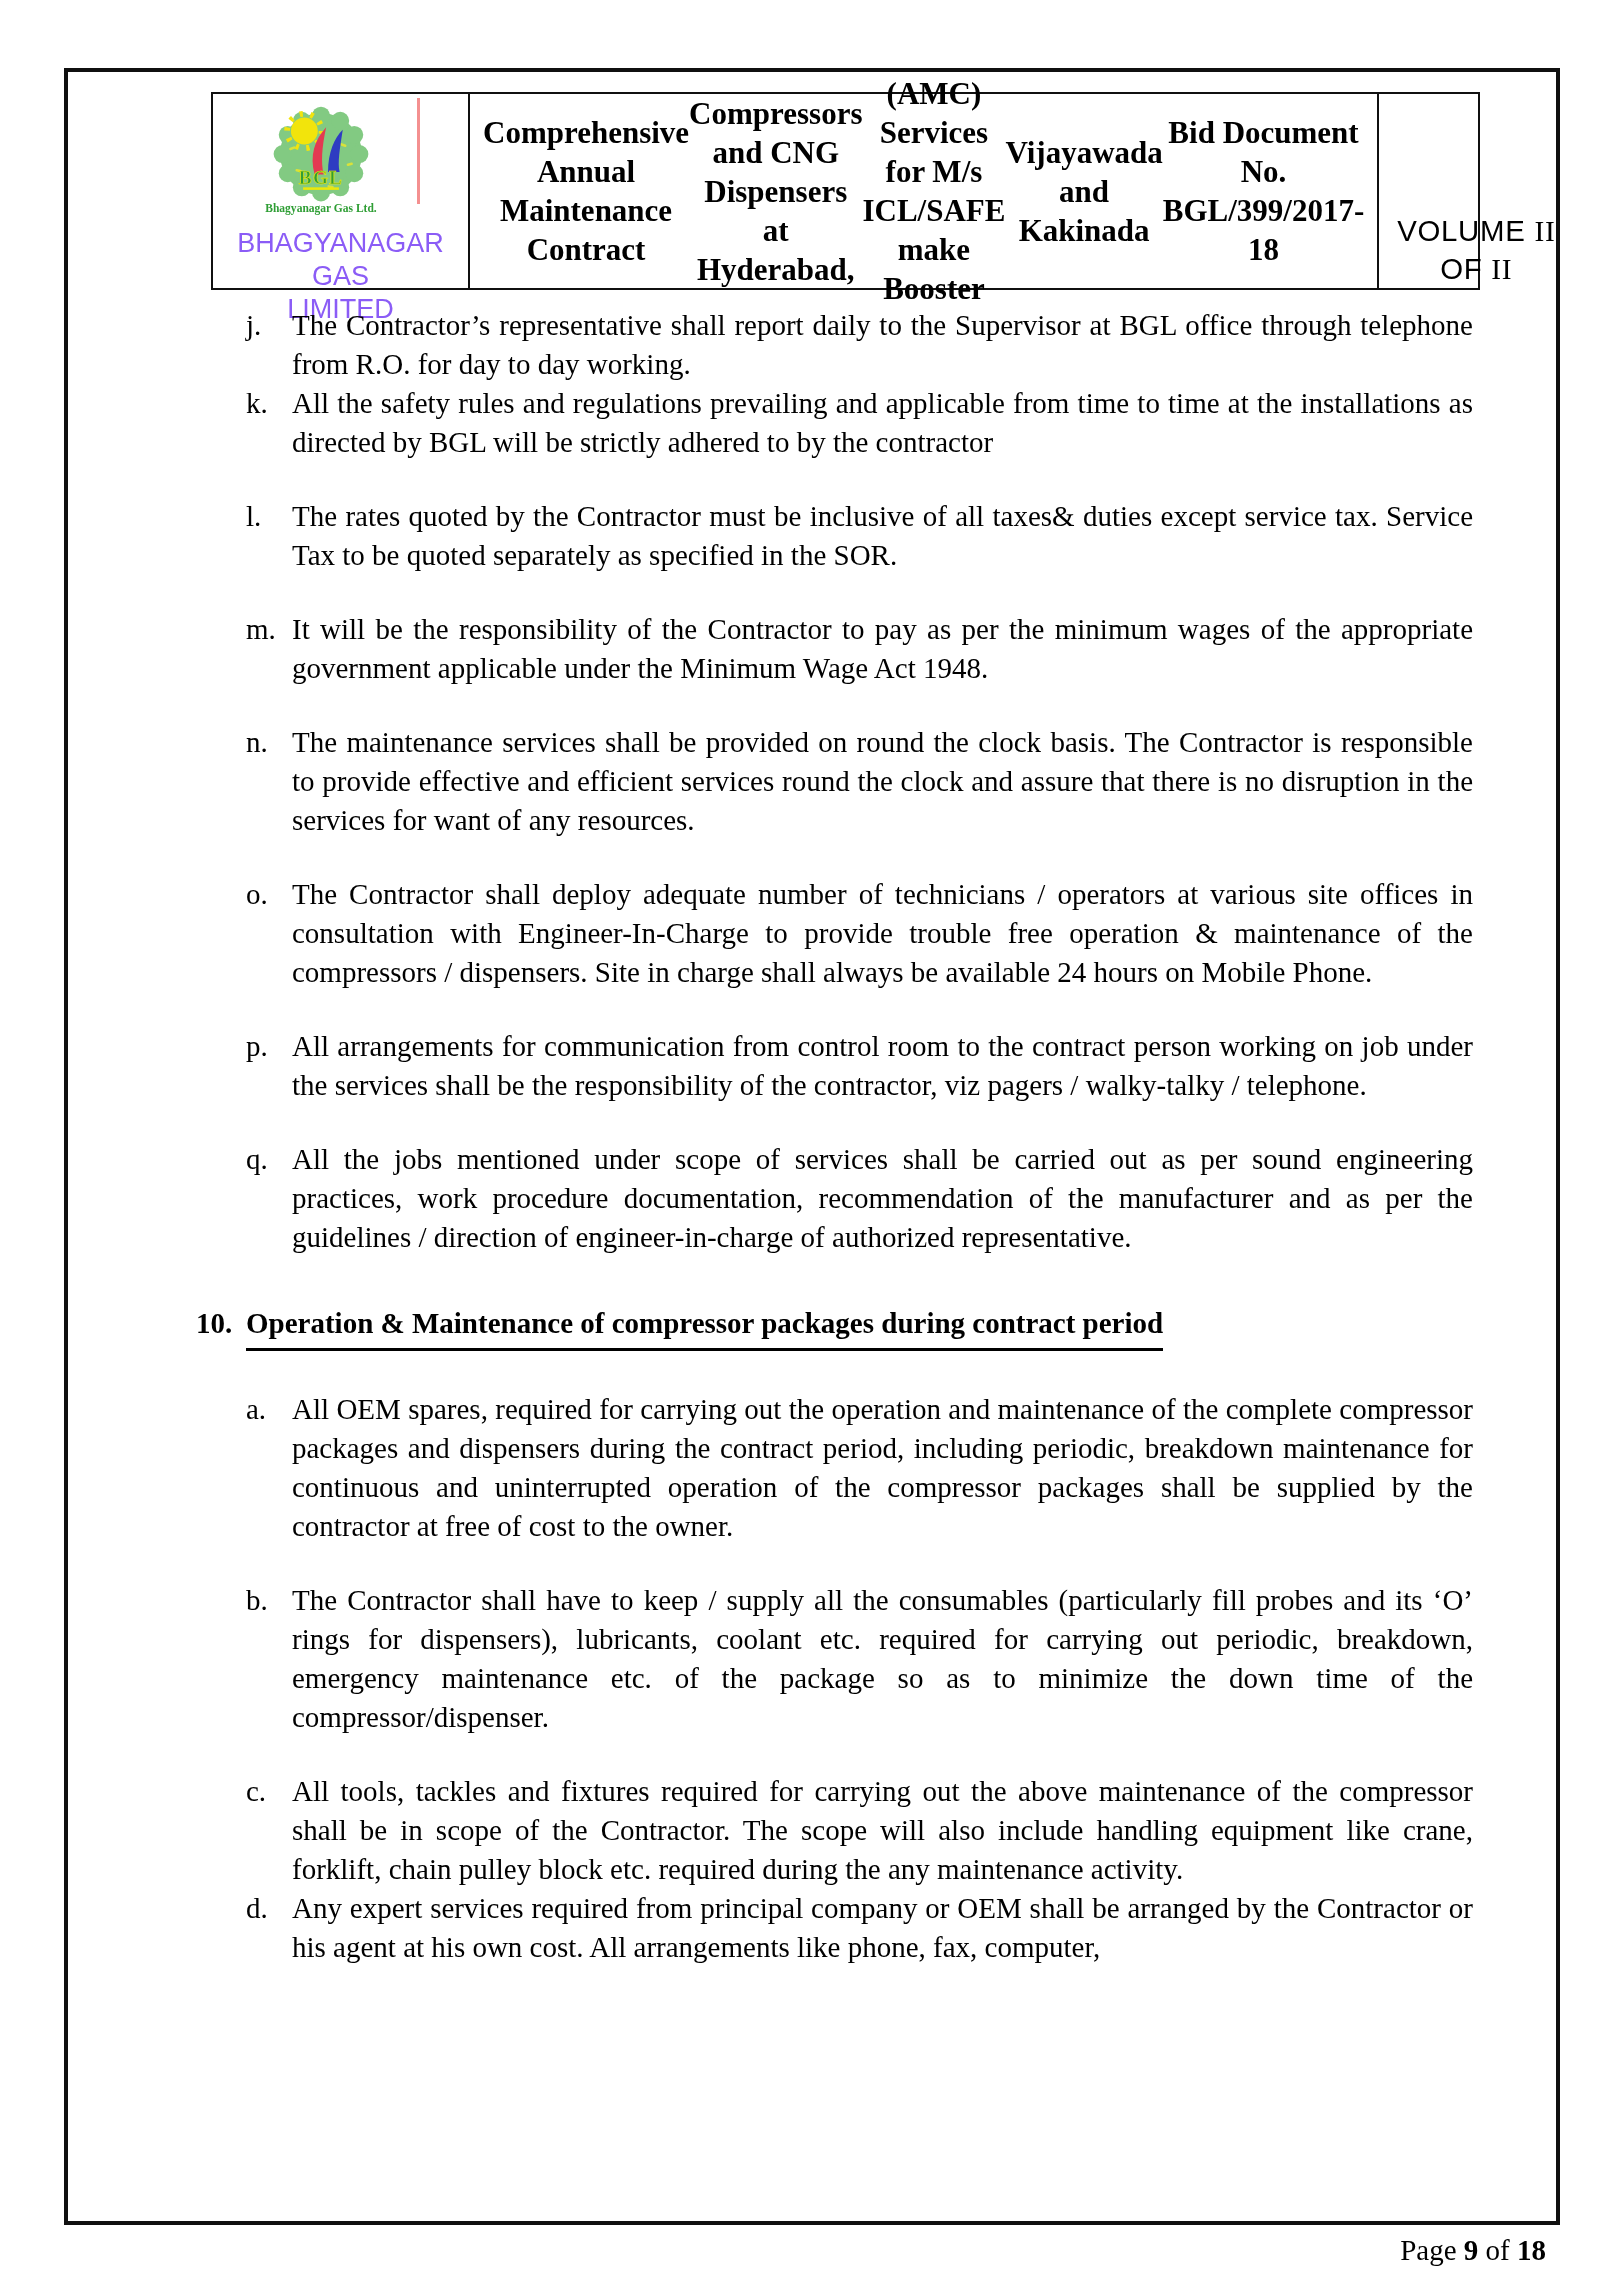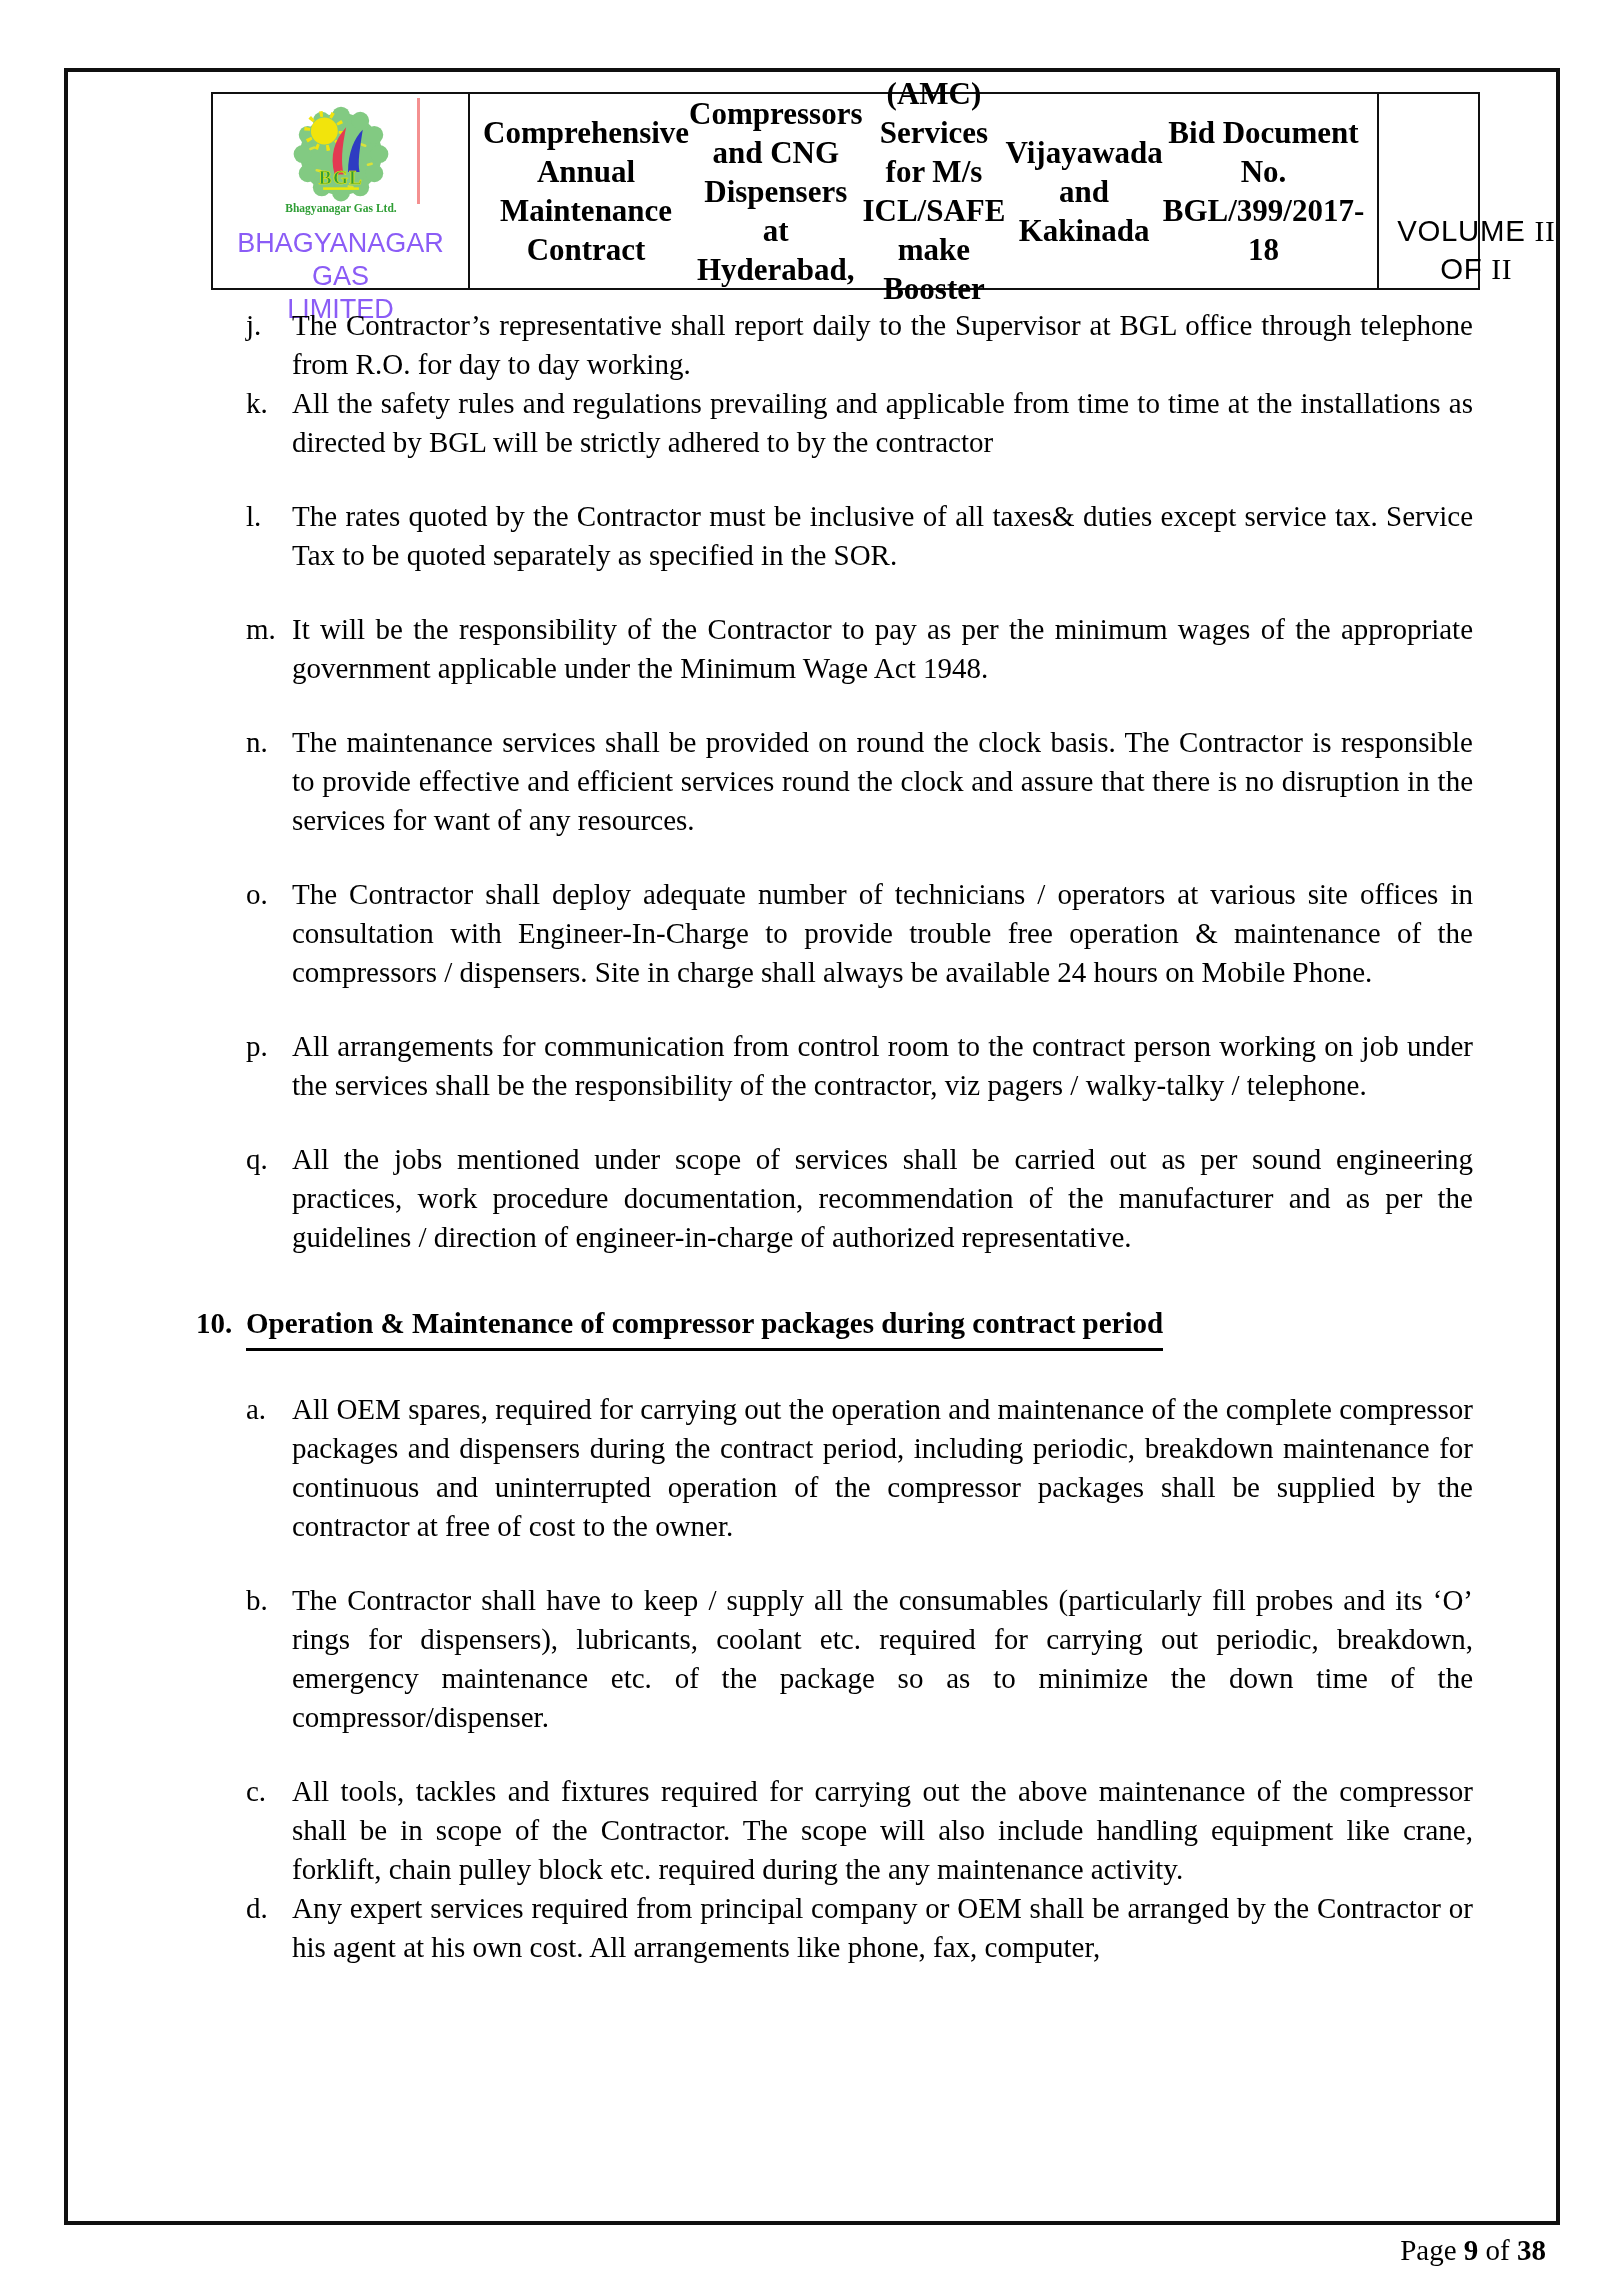--- a/index.html
+++ b/index.html
@@ -24,21 +24,21 @@
     border:2.6px solid #101010;
     box-sizing:border-box;
     display:flex;
     background:#fff;
   }
   .cell{box-sizing:border-box;}
   .cell-logo{
     width:257px;flex:0 0 257px;
     border-right:2.6px solid #101010;
     position:relative;
-    display:flex;flex-direction:column;align-items:center;
+    display:flex;flex-direction:column;
     padding-top:5.2px;
   }
   .red-rule{
     position:absolute;top:3.9px;right:48px;
     width:2.6px;height:106px;
     background:#f49090;
   }
   .company{
     font-family:"Liberation Sans","DejaVu Sans",sans-serif;
     font-size:27px;line-height:33px;
@@ -223,17 +223,17 @@
     <div class="li">
       <div class="marker">d.</div>
       <div class="text">Any expert services required from principal company or OEM shall be arranged by the Contractor or his agent at his own cost. All arrangements like phone, fax, computer,</div>
     </div>
   </div>
 
   <div class="footer">
     <span>Page</span>
     <span class="b">9</span>
     <span>of</span>
-    <span class="b">38</span>
+    <span class="b">18</span>
   </div>
 
 </div>
 
 
 </body></html>

